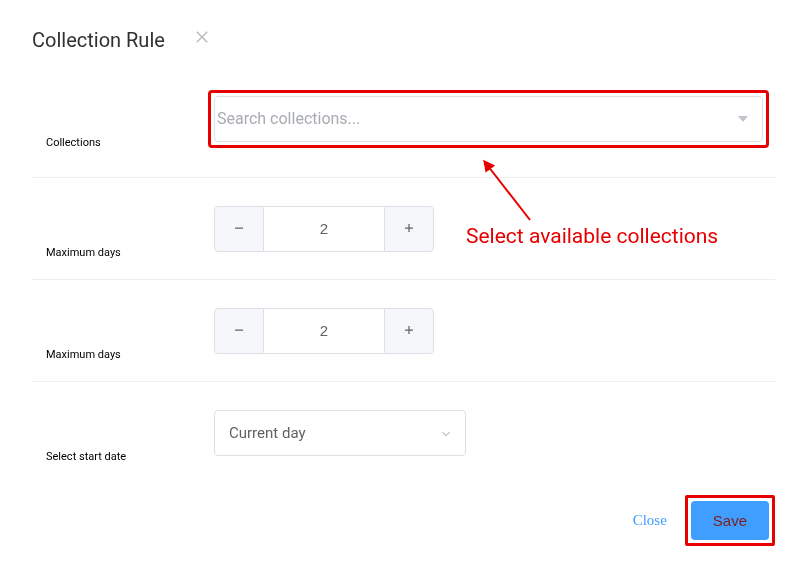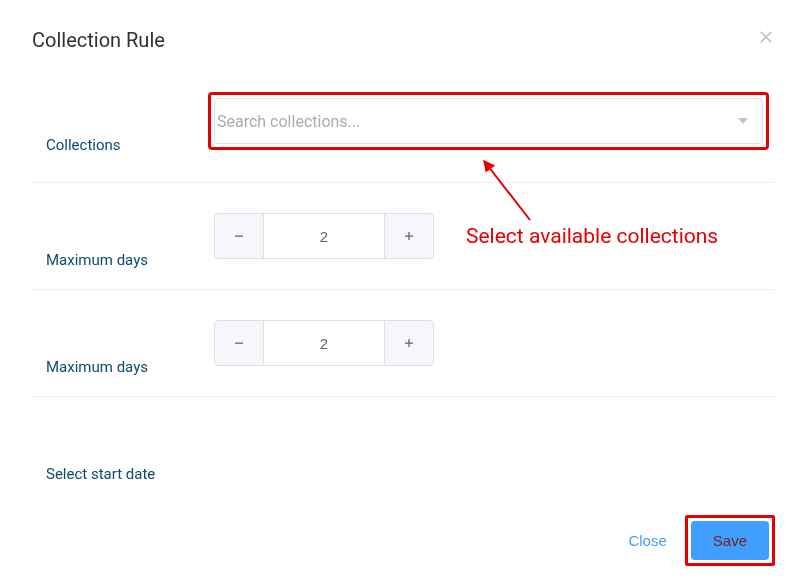--- a/index.html
+++ b/index.html
@@ -9,21 +9,20 @@
     width: 807px;
     height: 584px;
     position: relative;
     color: #606266;
   }
   .modal {
     padding: 28px 32px 24px 32px;
   }
   .modal-header {
     display: flex;
-    justify-content: space-between;
     align-items: flex-start;
     margin-bottom: 36px;
     gap: 28px;
   }
   .modal-title {
     font-size: 20px;
     color: #303133;
     font-weight: 400;
   }
   .close-x {
@@ -46,22 +45,22 @@
   .form-row.first {
     padding-top: 0;
     padding-bottom: 28px;
   }
   .form-row.last {
     border-bottom: none;
   }
   .form-label {
     width: 168px;
     flex-shrink: 0;
-    font-size: 15px;
-    color: #0c4a6e;
+    font-size: 11px;
+    color: #000000;
     margin-top: 48px;
   }
 
   
   .collections-select-wrap {
     flex: 1;
     position: relative;
   }
   .collections-select {
     width: 100%;
@@ -171,20 +170,21 @@
     gap: 10px;
     padding: 18px 6px 0 0;
   }
   .btn-close {
     color: #409eff;
     font-size: 15px;
     padding: 10px 14px;
     cursor: pointer;
     background: none;
     border: none;
+    font-family: Liberation Serif, serif;
   }
   .btn-save-wrap {
     position: relative;
   }
   .btn-save {
     background: #409eff;
     color: #7f1d1d;
     font-size: 15px;
     border: none;
     border-radius: 4px;
@@ -285,20 +285,28 @@
               <line x1="4" y1="12" x2="20" y2="12"></line>
               <line x1="12" y1="4" x2="12" y2="20"></line>
             </svg>
         </span>
       </div>
     </div>
   </div>
 
   <div class="form-row last">
     <div class="form-label">Select start date</div>
+    <div class="select">
+      <span class="value">Current day</span>
+      <span class="chevron">
+        <svg viewBox="0 0 24 24" fill="none" stroke="currentColor" stroke-width="2">
+            <polyline points="6 9 12 15 18 9"></polyline>
+          </svg>
+      </span>
+    </div>
   </div>
 
   <div class="footer">
     <button class="btn-close">Close</button>
     <div class="btn-save-wrap">
       <button class="btn-save">Save</button>
       <div class="btn-save-highlight"></div>
     </div>
   </div>
 

